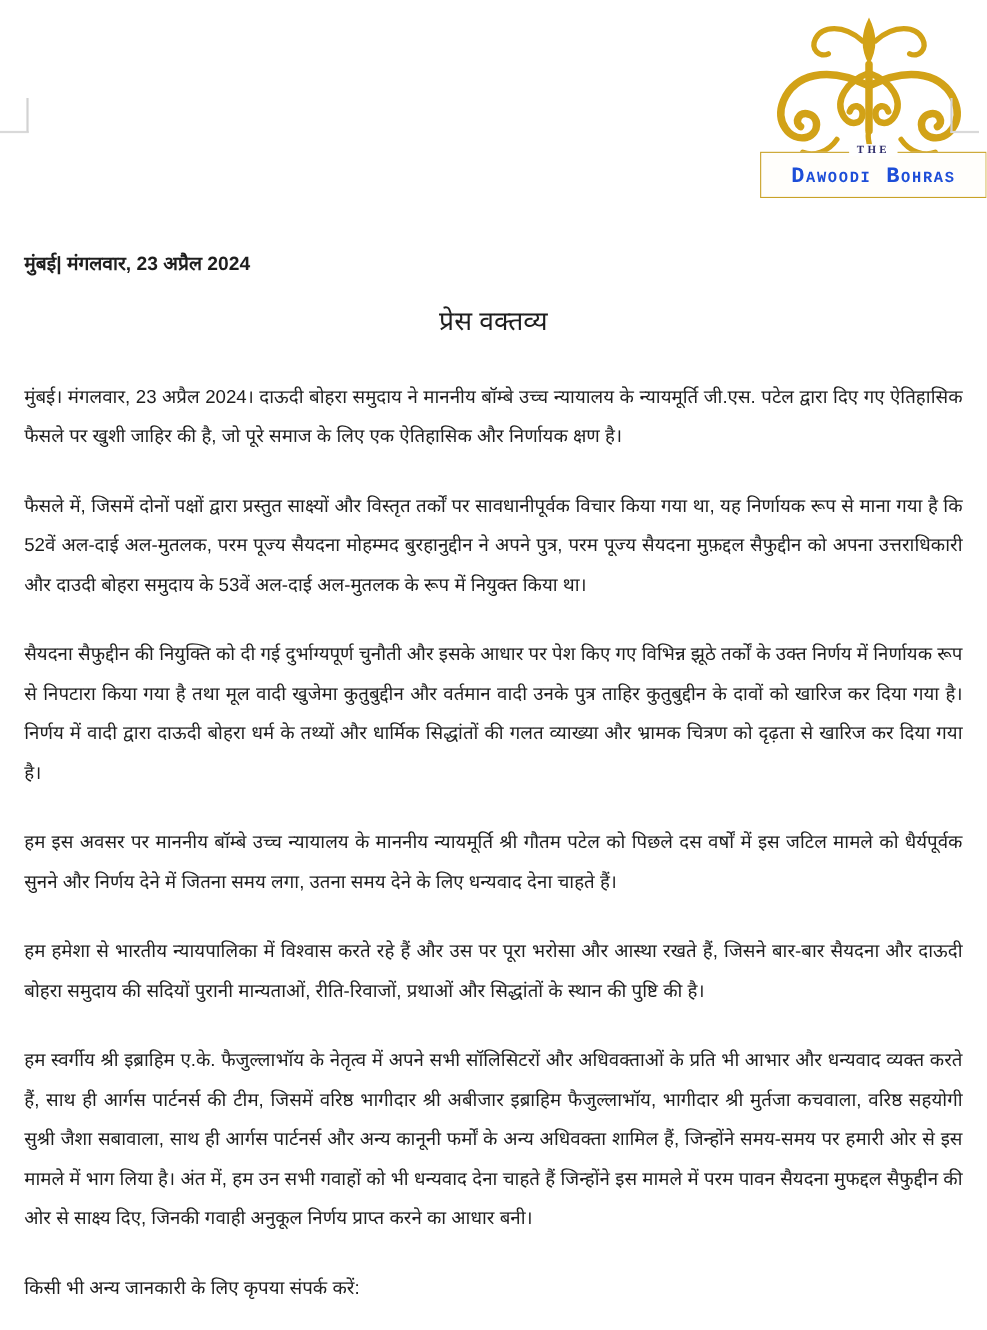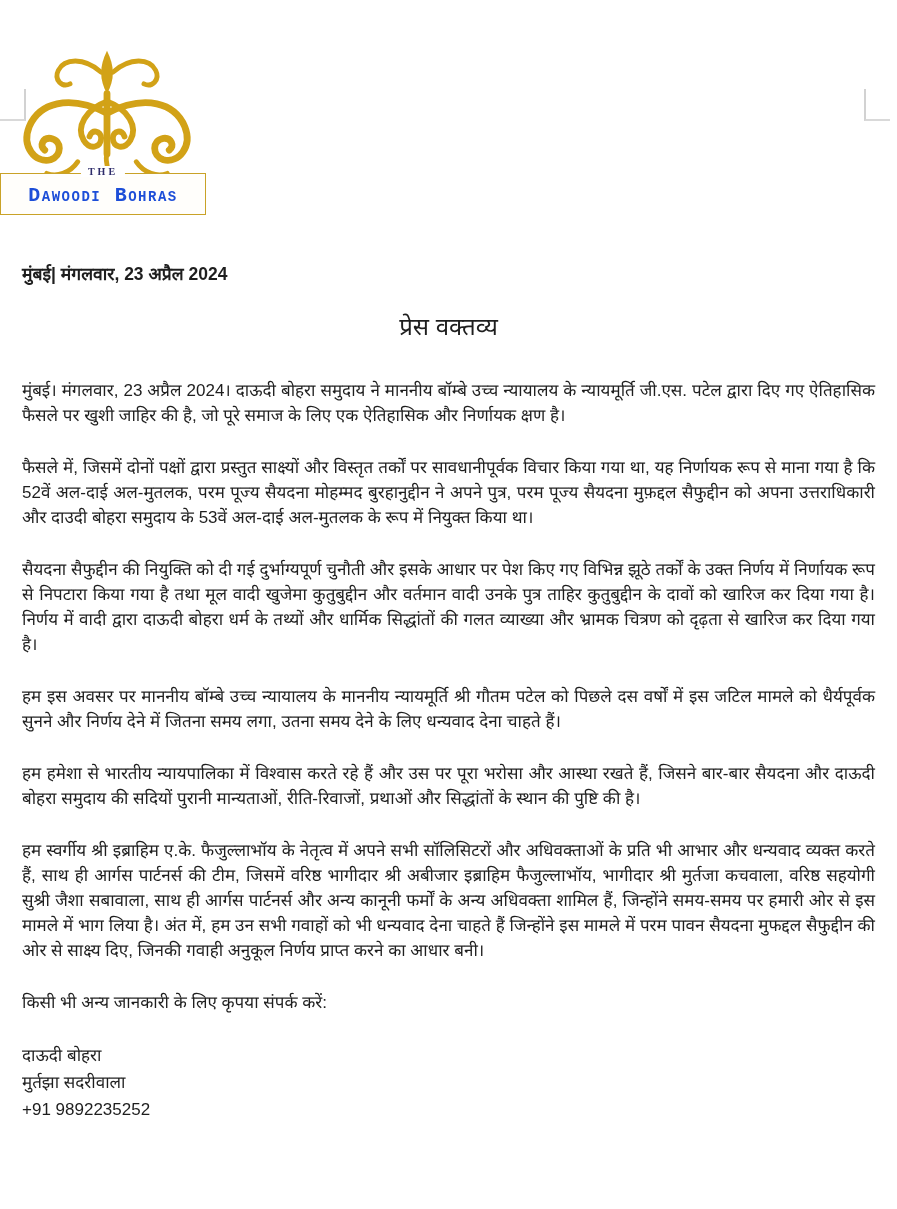--- a/index.html
+++ b/index.html
@@ -10,21 +10,21 @@
     background:#ffffff;
     font-family:"Liberation Sans","DejaVu Sans",sans-serif;
     color:#1e1e1e;
     overflow:hidden;
   }
   
   .corner{position:absolute;width:24px;height:30px;}
   .corner.left{left:0;top:89px;border-right:2px solid #d2d2d2;border-bottom:2px solid #d9d9d9;}
   .corner.right{right:7px;top:89px;border-left:2px solid #d2d2d2;border-bottom:2px solid #d9d9d9;}
 
-  .header{display:flex;flex-direction:column;align-items:flex-start;padding-top:8px;margin-top:35px;}
+  .header{display:flex;flex-direction:column;align-items:flex-end;padding-top:8px;}
   .ornament{display:block;}
   .logo-box{
     position:relative;
     width:196px;
     margin-top:-16px;
     border:1.5px solid #C9A227;
     background:#fffefb;
     text-align:center;
     padding:10px 4px 7px 4px;
   }
@@ -51,21 +51,21 @@
   }
   .doc-title{
     margin:24px 0 36px 0;
     text-align:center;
     font-size:24px;font-weight:500;
     text-underline-offset:4px;
   }
   .body-text p{
     margin:0 22px 27px 22px;
     font-size:17px;
-    line-height:25px;
+    line-height:36px;
     text-align:justify;
   }
   .contact{
     margin:17px 22px 0 22px;
     font-size:17px;
     line-height:27px;
   }
   .contact div{margin:0;}
 </style>
 </head>

